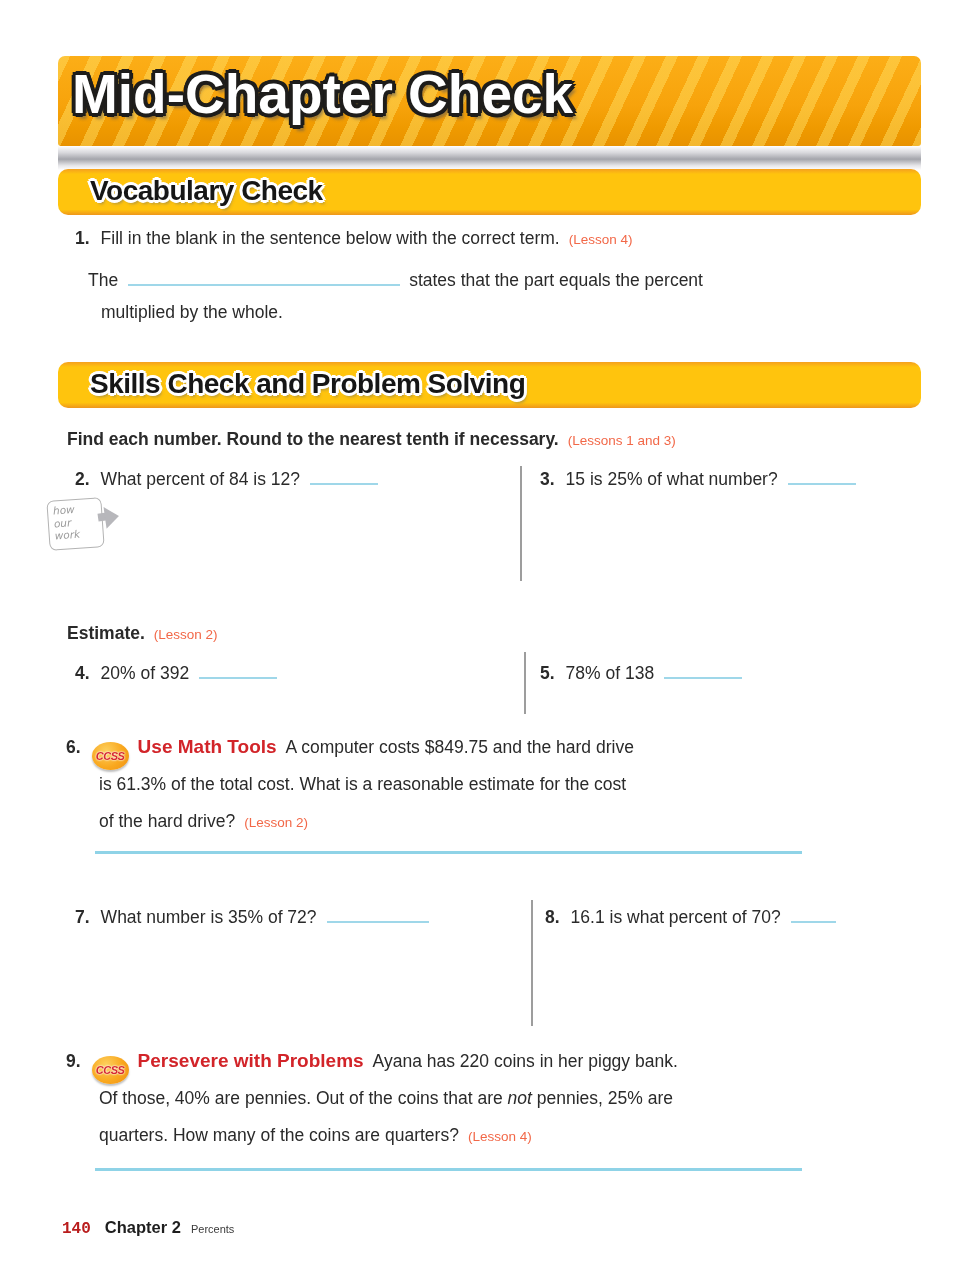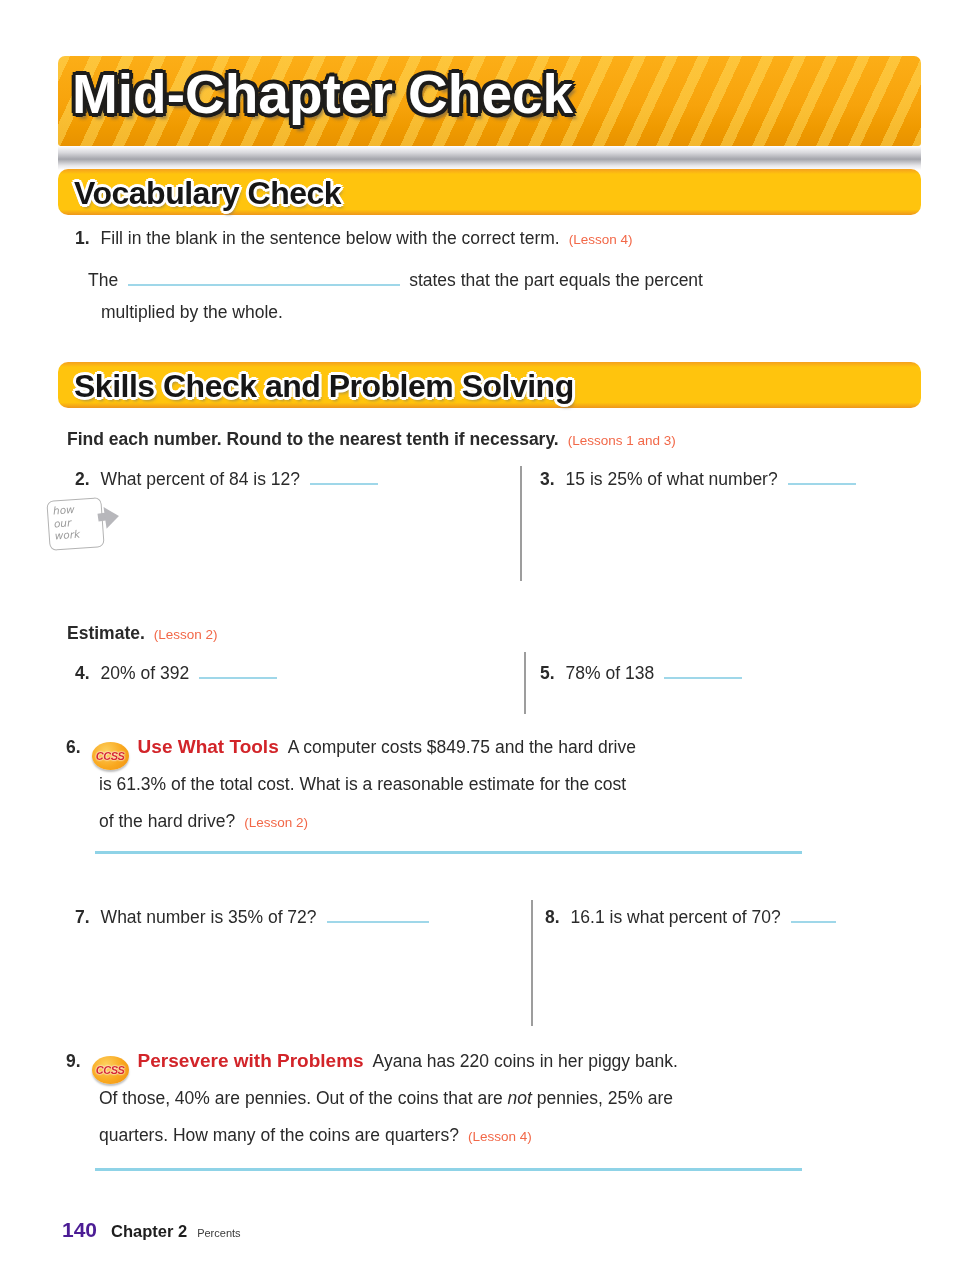--- a/index.html
+++ b/index.html
@@ -32,22 +32,22 @@
     position:absolute; left:58px; top:146px; width:863px; height:24px;
     background:linear-gradient(180deg,#ffffff 0%,#d8d8dc 28%,#a4a5ab 55%,#e7e7ea 82%,#ffffff 100%);
   }
 
   
   .section-banner {
     position:absolute; left:58px; width:863px; height:46px; border-radius:10px;
     background:linear-gradient(180deg,#F5A01E 0%,#FFC40D 11%,#FFC40D 88%,#EE961C 100%);
   }
   .section-banner .section-title {
-    position:absolute; left:16px; top:6px;
-    font-size:32px; font-weight:bold; letter-spacing:-0.5px; color:#161616;
+    position:absolute; left:32px; top:6px;
+    font-size:28px; font-weight:bold; letter-spacing:-0.5px; color:#161616;
     text-shadow:
       -2px -2px 0 #fff, 0 -2px 0 #fff, 2px -2px 0 #fff,
       -2px 0 0 #fff, 2px 0 0 #fff,
       -2px 2px 0 #fff, 0 2px 0 #fff, 2px 2px 0 #fff,
       -3px 0 0 #fff, 3px 0 0 #fff, 0 3px 0 #fff, 0 -3px 0 #fff,
       2px 4px 3px rgba(110,110,110,0.55);
   }
 
   
   .row { position:absolute; font-size:17.5px; line-height:22px; white-space:nowrap; }
@@ -88,21 +88,21 @@
     transform:rotate(-8deg);
   }
   .note-arrow .head {
     position:absolute; left:7px; top:0;
     border-top:11px solid transparent; border-bottom:11px solid transparent;
     border-left:14px solid #b7b7bb; transform:rotate(-8deg);
   }
 
   
   .footer { position:absolute; left:62px; top:1218px; display:flex; align-items:baseline; }
-  .footer .pg { font-size:21px; font-weight:bold; color:#4c1d95; }
+  .footer .pg { font-size:16px; font-weight:bold; color:#b91c1c;font-family:Liberation Mono, monospace; }
   .footer .chap { font-size:16.5px; font-weight:bold; margin-left:14px; color:#1e1e1e; }
   .footer .topic { font-size:11px; margin-left:10px; color:#3a3a3a; }
 </style>
 </head>
 <body>
 
 <div class="page">
 
   <div class="header-banner">
     <div class="page-title">Mid-Chapter Check</div>
@@ -155,21 +155,21 @@
 
   <div class="row" style="left:75px; top:662px;">
     <span class="qnum">4.</span><span>20% of 392</span><span class="blank" style="width:78px;"></span>
   </div>
   <div class="row" style="left:540px; top:662px;">
     <span class="qnum">5.</span><span>78% of 138</span><span class="blank" style="width:78px;"></span>
   </div>
   <div class="divider" style="left:524px; top:652px; height:62px;"></div>
 
   <div class="row" style="left:66px; top:736px;">
-    <span class="qnum">6.</span><span class="ccss">CCSS</span><span class="ccss-label">Use What Tools</span><span>A computer costs $849.75 and the hard drive</span>
+    <span class="qnum">6.</span><span class="ccss">CCSS</span><span class="ccss-label">Use Math Tools</span><span>A computer costs $849.75 and the hard drive</span>
   </div>
   <div class="row" style="left:99px; top:773px;">
     <span>is 61.3% of the total cost. What is a reasonable estimate for the cost</span>
   </div>
   <div class="row" style="left:99px; top:810px;">
     <span>of the hard drive?</span><span class="lesson">(Lesson 2)</span>
   </div>
   <div class="answer-line" style="left:95px; top:851px; width:707px;"></div>
 
   <div class="row" style="left:75px; top:906px;">

